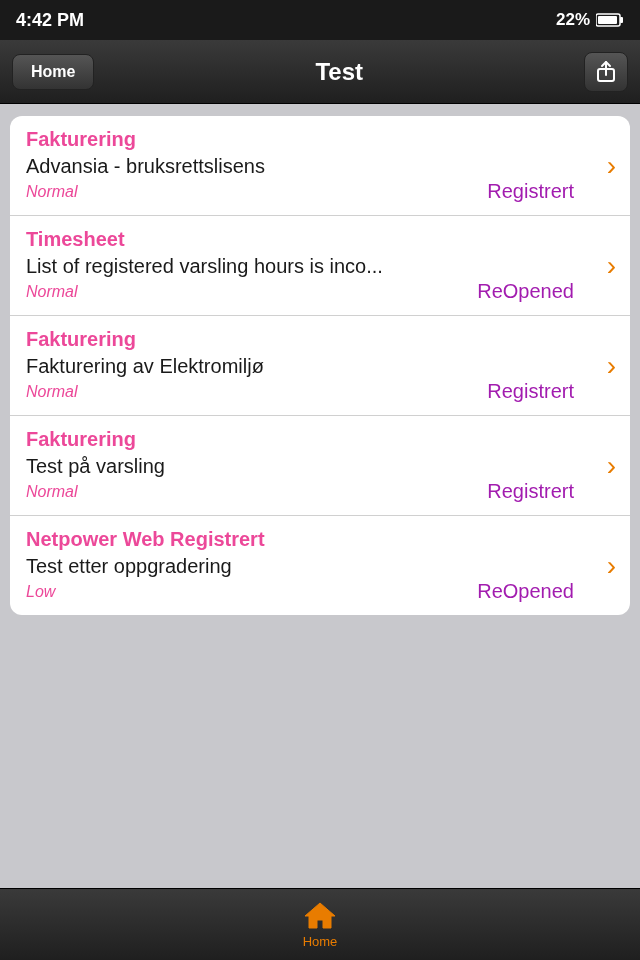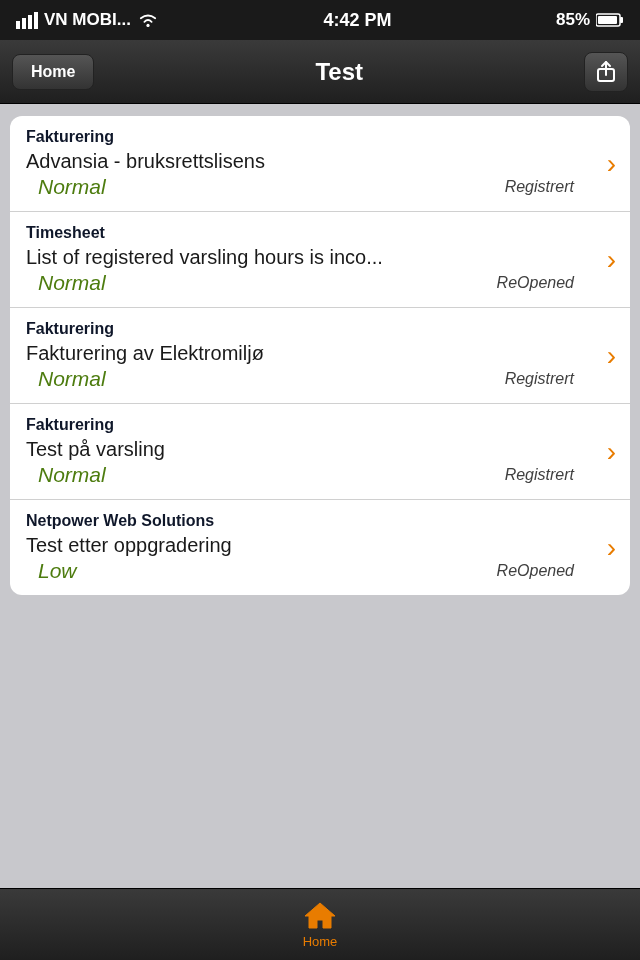--- a/index.html
+++ b/index.html
@@ -92,23 +92,23 @@
       flex-direction: column;
       gap: 2px;
       position: relative;
       cursor: pointer;
     }
     .task-item:last-child {
       border-bottom: none;
     }
 
     .task-category {
-      font-size: 16px;
+      font-size: 20px;
       font-weight: 700;
-      color: #0f172a;
+      color: #ec4899;
       margin-bottom: 2px;
     }
     .task-row {
       display: flex;
       align-items: center;
       justify-content: space-between;
     }
     .task-title {
       font-size: 20px;
       color: #1a1a1a;
@@ -126,28 +126,26 @@
       font-weight: 300;
     }
     .task-meta {
       display: flex;
       justify-content: space-between;
       align-items: center;
       padding-right: 40px;
     }
     .task-priority {
       font-style: italic;
-      font-size: 21px;
-      color: #4d7c0f;
-      margin-left: 12px;
+      font-size: 16px;
+      color: #ec4899;
     }
     .task-status {
-      font-style: italic;
-      font-size: 16px;
-      color: #404040;
+      font-size: 20px;
+      color: #a21caf;
     }
 
     
     .tab-bar {
       height: 72px;
       background: linear-gradient(to bottom, #3a3a3a, #1f1f1f);
       display: flex;
       align-items: stretch;
       border-top: 1px solid #000;
     }
@@ -176,40 +174,23 @@
     }
 
     
     .house-svg { width: 34px; height: 30px; }
     .tools-svg { width: 34px; height: 30px; }
   </style>
 </head>
 <body>
 
 <div class="status-bar">
-  <div class="status-left">
-
-    <svg width="22" height="18" viewBox="0 0 22 18">
-      <rect x="0" y="10" width="4" height="8" fill="white"></rect>
-      <rect x="6" y="7" width="4" height="11" fill="white"></rect>
-      <rect x="12" y="4" width="4" height="14" fill="white"></rect>
-      <rect x="18" y="1" width="4" height="17" fill="white"></rect>
-    </svg>
-    <span>VN MOBI...</span>
-
-    <svg width="22" height="18" viewBox="0 0 24 20">
-      <path d="M12 16 Q12 16 12 16" stroke="white" stroke-width="2.5" fill="none" stroke-linecap="round"></path>
-      <path d="M8 12 Q12 8 16 12" stroke="white" stroke-width="2" fill="none" stroke-linecap="round"></path>
-      <path d="M4 8 Q12 2 20 8" stroke="white" stroke-width="2" fill="none" stroke-linecap="round"></path>
-      <circle cx="12" cy="16" r="1.8" fill="white"></circle>
-    </svg>
-  </div>
   <span style="font-size:18px;font-weight:700;">4:42 PM</span>
   <div class="status-right">
-    <span>85%</span>
+    <span>22%</span>
 
     <svg width="28" height="16" viewBox="0 0 28 16">
       <rect x="0" y="2" width="24" height="12" rx="2" ry="2" stroke="white" stroke-width="1.5" fill="none"></rect>
       <rect x="24" y="5" width="3" height="6" rx="1" fill="white"></rect>
       <rect x="2" y="4" width="19" height="8" rx="1" fill="white"></rect>
     </svg>
   </div>
 </div>
 
 <div class="nav-bar">
@@ -266,21 +247,21 @@
       <div class="task-row">
         <span class="task-title">Test på varsling</span>
       </div>
       <div class="task-meta">
         <span class="task-priority">Normal</span>
         <span class="task-status">Registrert</span>
       </div>
       <span class="task-chevron">›</span>
     </div>
       <div class="task-item">
-      <div class="task-category">Netpower Web Solutions</div>
+      <div class="task-category">Netpower Web Registrert</div>
       <div class="task-row">
         <span class="task-title">Test etter oppgradering</span>
       </div>
       <div class="task-meta">
         <span class="task-priority">Low</span>
         <span class="task-status">ReOpened</span>
       </div>
       <span class="task-chevron">›</span>
     </div>
     </div>

